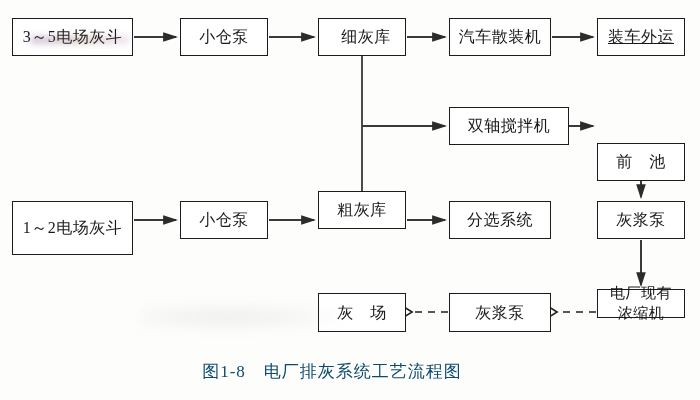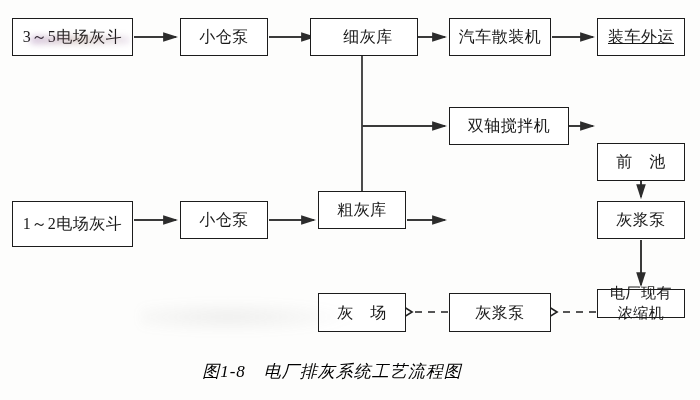--- a/index.html
+++ b/index.html
@@ -32,43 +32,42 @@
     font-size: 16px;
     line-height: 1.25;
     color: #1a1a1a;
     text-align: center;
     white-space: pre-line;
     letter-spacing: 0.5px;
   }
   
   .n-hopper35        { left: 12px;  top: 18px;  width: 121px; height: 38px; }
   .n-pump-top        { left: 180px; top: 18px;  width: 88px;  height: 38px; }
-  .n-fine-silo       { left: 310px; top: 18px;  width: 108px;  height: 38px; padding-left: 8px; }
+  .n-fine-silo       { left: 318px; top: 18px;  width: 88px;  height: 38px; padding-left: 8px; }
   .n-truck-loader    { left: 449px; top: 18px;  width: 102px; height: 38px; }
   .n-load-out        { left: 597px; top: 18px;  width: 88px;  height: 38px; text-decoration: underline; }
   .n-mixer           { left: 449px; top: 107px; width: 120px; height: 38px; }
   .n-fore-pool       { left: 597px; top: 107px; width: 88px;  height: 38px; margin-top: 36px; }
-  .n-hopper12        { left: 12px;  top: 201px; width: 121px; height: 46px; }
+  .n-hopper12        { left: 12px;  top: 201px; width: 121px; height: 54px; }
   .n-pump-bottom     { left: 180px; top: 201px; width: 88px;  height: 38px; }
   .n-coarse-silo     { left: 318px; top: 191px; width: 88px;  height: 38px; }
   .n-sorting         { left: 449px; top: 201px; width: 102px; height: 38px; }
   .n-slurry-right    { left: 597px; top: 201px; width: 88px;  height: 38px; }
   .n-ash-yard        { left: 318px; top: 293px; width: 88px;  height: 39px; }
   .n-slurry-bottom   { left: 449px; top: 293px; width: 102px; height: 39px; }
   .n-thickener       { left: 597px; top: 289px; width: 88px;  height: 29px; font-size: 15px; line-height: 1.3; }
   .caption {
     position: absolute;
     left: 132px;
     top: 360px;
     width: 400px;
     text-align: center;
     font-size: 17px;
-    color: #000000;
+    color: #0c4a6e;
     letter-spacing: 1px;
-    font-style: italic;
   }
   
   .smudge-purple {
     position: absolute;
     left: 30px; top: 36px;
     width: 100px; height: 8px;
     background: linear-gradient(90deg, rgba(140,90,160,0.35), rgba(120,80,60,0.25), rgba(140,90,160,0.15));
     filter: blur(3px);
     border-radius: 4px;
     pointer-events: none;
@@ -122,20 +121,21 @@
   <div class="node n-hopper35">3～5电场灰斗</div>
   <div class="node n-pump-top">小仓泵</div>
   <div class="node n-fine-silo">细灰库</div>
   <div class="node n-truck-loader">汽车散装机</div>
   <div class="node n-load-out">装车外运</div>
   <div class="node n-mixer">双轴搅拌机</div>
   <div class="node n-fore-pool">前　池</div>
   <div class="node n-hopper12">1～2电场灰斗</div>
   <div class="node n-pump-bottom">小仓泵</div>
   <div class="node n-coarse-silo">粗灰库</div>
+  <div class="node n-sorting">分选系统</div>
   <div class="node n-slurry-right">灰浆泵</div>
   <div class="node n-ash-yard">灰　场</div>
   <div class="node n-slurry-bottom">灰浆泵</div>
   <div class="node n-thickener">电厂现有
 浓缩机</div>
 
   <div class="caption">图1-8　电厂排灰系统工艺流程图</div>
 
   <div class="smudge-purple"></div>
   <div class="smudge-gray"></div>

